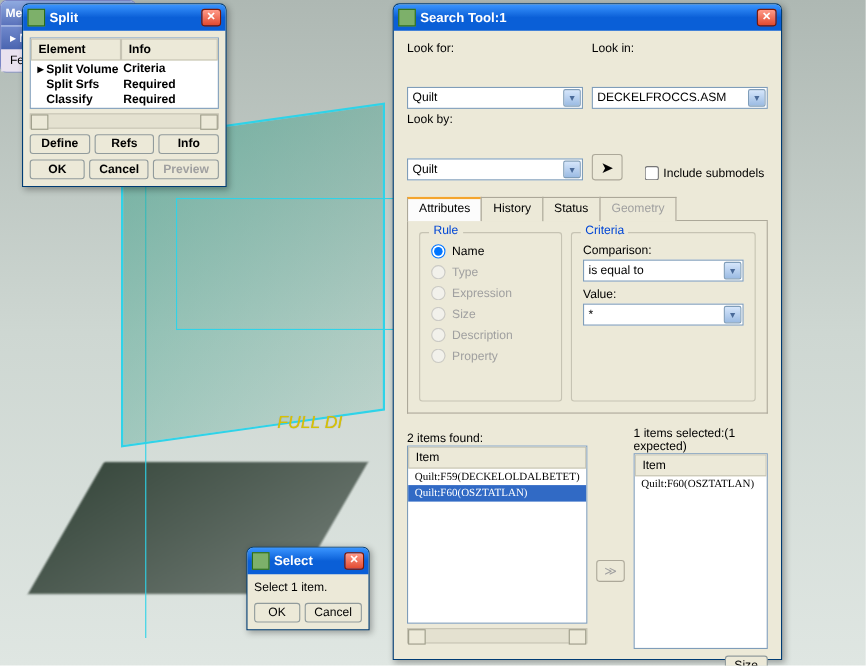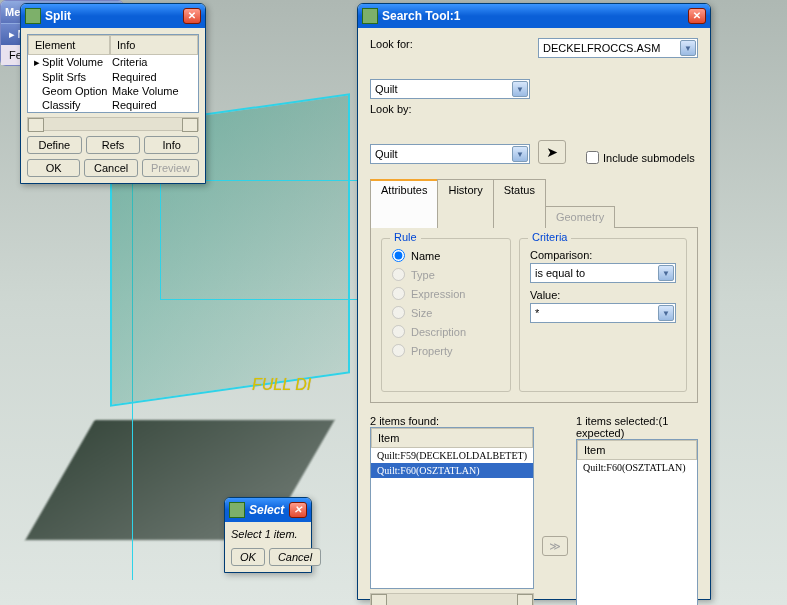--- a/index.html
+++ b/index.html
@@ -85,21 +85,21 @@
     padding: 2px 8px;
     font-size:11px;
     cursor:pointer;
     text-align:center;
     display:inline-block;
   }
   .btn.disabled { color:#a0a0a0; }
 
   
   #splitWin { left:20px; top:3px; width:186px; }
-  #splitWin .content { padding: 6px; }
+  #splitWin .content { padding: 6px; font-weight: bold; }
   .listbox {
     background:#fff;
     border:1px solid #7f9db9;
     width:100%;
   }
   .listhead {
     display:flex; background:#ece9d8;
   }
   .listhead div { padding:3px 6px; border:1px solid #c6c3b3; }
   .listrow { display:flex; padding:1px 0; }
@@ -183,21 +183,21 @@
     border-bottom:none;
     margin-right:-1px;
     position:relative; top:1px;
     cursor:pointer;
   }
   .tab.selected {
     background:#fcfcfc;
     border-top:2px solid #f4a52e;
     padding-top:3px;
   }
-  .tab.disabled { color:#a0a0a0;margin-top:27px; }
+  .tab.disabled { color:#a0a0a0; }
   .tab-body {
     border:1px solid #aca899; border-top:none;
     background:#ece9d8;
     padding:10px;
     height:175px;
   }
   .fieldset {
     border:1px solid #c6c3b3;
     border-radius:3px;
     padding:10px 10px 8px;
@@ -207,21 +207,21 @@
     position:absolute; top:-8px; left:8px;
     background:#ece9d8; padding:0 4px;
     color:#0046d5;
   }
   .radio-row { display:flex; align-items:center; gap:6px; margin-bottom:6px; }
   .radio-row input { margin:0; }
   .radio-row.disabled { color:#a0a0a0; }
 
   .action-row { display:flex; gap:6px; justify-content:flex-end; margin-top:12px; }
 
-  .results { display:flex; gap:8px; margin-top:12px; align-items:flex-start; }
+  .results { display:flex; gap:8px; margin-top:12px; align-items:center; }
   .resultcol { flex:1; }
   .tablebox {
     background:#fff; border:1px solid #7f9db9;
     height:162px; overflow:hidden;
   }
   .thead {
     background:#ece9d8;
     padding:3px 6px;
     border:1px solid #c6c3b3;
   }
@@ -234,21 +234,21 @@
     width:26px; height:20px;
     background:#ece9d8; border:1px solid #aca899; border-radius:3px;
     display:flex; align-items:center; justify-content:center;
     align-self:center; color:#a0a0a0;
     margin-top:60px;
   }
 
   .closerow { display:flex; justify-content:flex-end; margin-top:6px; }
 
   
-  #selectWin { left:224px; top:497px; width:88px;font-style:italic; }
+  #selectWin { left:224px; top:497px; width:112px; }
   #selectWin .content { padding:6px; }
 </style>
 </head>
 <body>
 
 <div class="viewport">
   <div class="shadow"></div>
   <div class="vline"></div>
   <div class="wire1"></div>
   <div class="wire2"></div>
@@ -269,24 +269,20 @@
       </div>
       <div class="listrow">
         <div><span class="caret">▸</span><span>Split Volume</span></div>
         <div>Criteria</div>
       </div>
       <div class="listrow">
         <div><span class="caret"></span><span>Split Srfs</span></div>
         <div>Required</div>
       </div>
       <div class="listrow">
-        <div><span class="caret"></span><span>Geom Option</span></div>
-        <div>Make Volume</div>
-      </div>
-      <div class="listrow">
         <div><span class="caret"></span><span>Classify</span></div>
         <div>Required</div>
       </div>
     </div>
     <div class="hscroll"></div>
     <div class="btnrow">
       <div class="btn">Define</div>
       <div class="btn">Refs</div>
       <div class="btn">Info</div>
     </div>
@@ -320,20 +316,21 @@
   <div class="content">
     <div class="row">
       <div class="col">
         <div class="label">Look for:</div>
         <div class="combo">
           <span>Quilt</span>
           <div class="dd">▼</div>
         </div>
       </div>
       <div class="col">
+        <div class="label">Look in:</div>
         <div class="combo">
           <span>DECKELFROCCS.ASM</span>
           <div class="dd">▼</div>
         </div>
       </div>
     </div>
     <div class="row">
       <div class="col">
         <div class="label">Look by:</div>
         <div class="combo">

